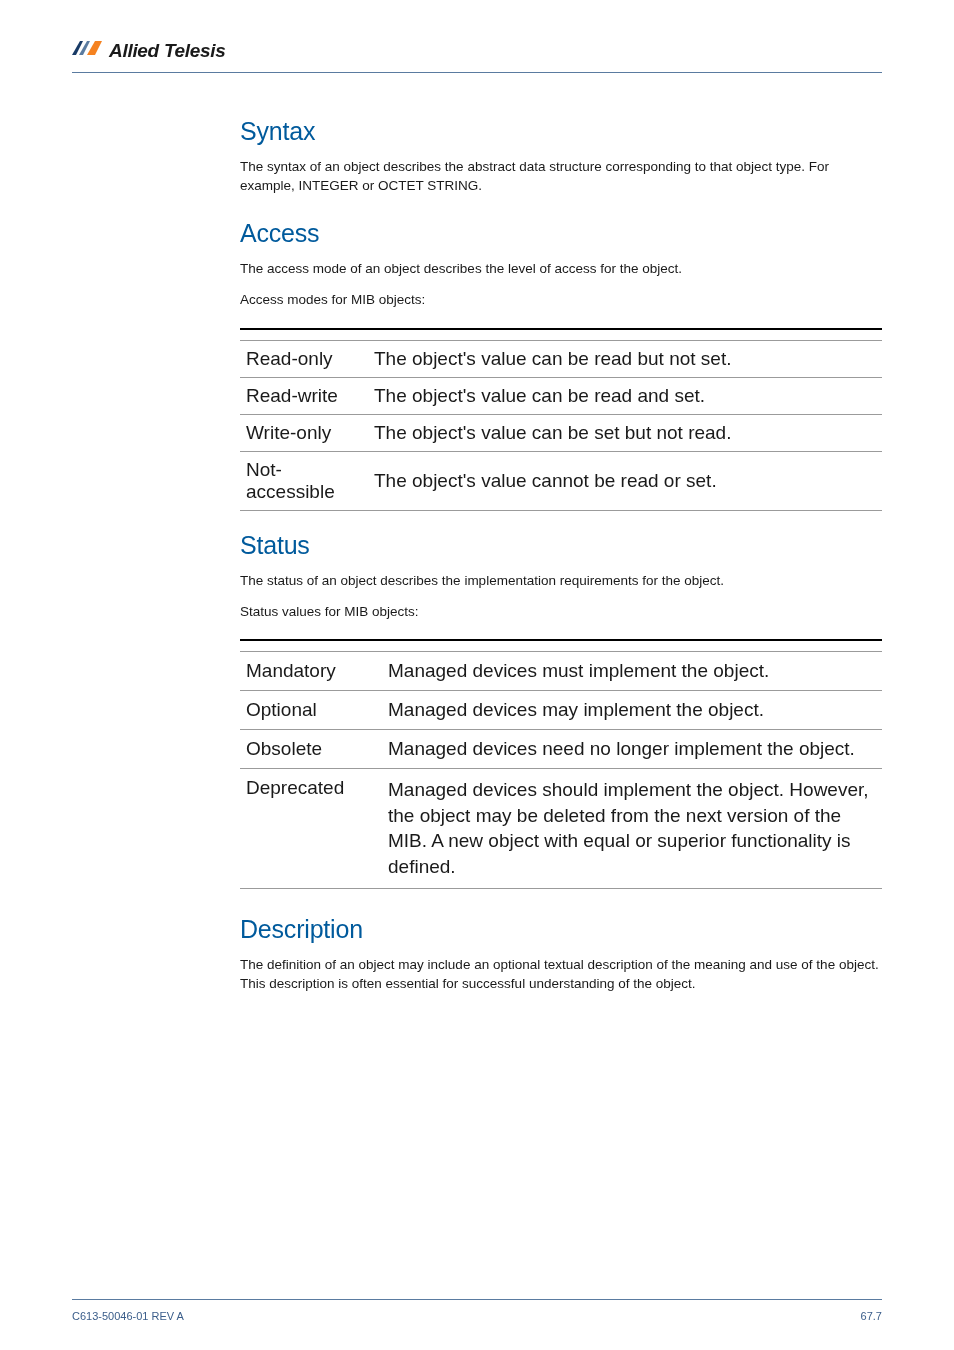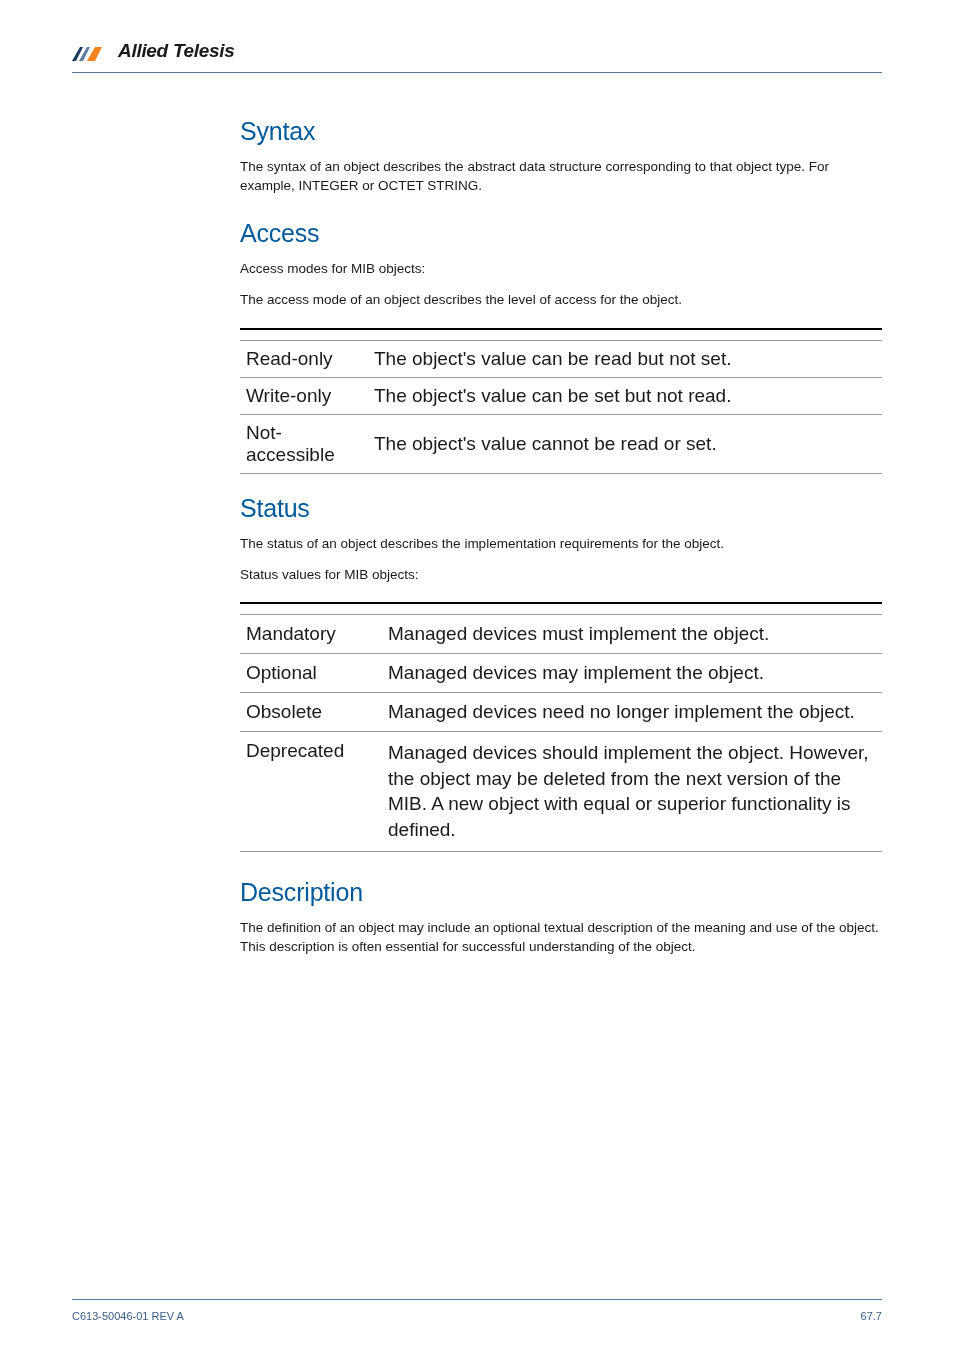--- a/index.html
+++ b/index.html
@@ -9,22 +9,22 @@
     width: 954px;
     height: 1350px;
     position: relative;
     color: #1a1a1a;
   }
   .page {
     padding: 40px 72px 0 72px;
   }
   .logo-row {
     display: flex;
-    align-items: flex-end;
-    gap: 16px;
+    align-items: flex-start;
+    gap: 7px;
     margin-bottom: 10px;
   }
   .logo-svg { width: 30px; height: 16px; }
   .logo-text {
     font-size: 19px;
     font-weight: 600;
     font-style: italic;
     letter-spacing: -0.3px;
   }
   .hr-top {
@@ -105,36 +105,40 @@
   <hr class="hr-top">
 
   <div class="content">
 
     <h2 class="h2">Syntax</h2>
     <p class="para">The syntax of an object describes the abstract data structure corresponding to that object type. For example, INTEGER or OCTET STRING.</p>
 
     <div class="section-gap"></div>
 
     <h2 class="h2">Access</h2>
+    <p class="para">The access mode of an object describes the level of access for the object.</p>
     <p class="para">Access modes for MIB objects:</p>
-    <p class="para">The access mode of an object describes the level of access for the object.</p>
 
     <table class="access">
       <thead>
         <tr>
             <td colspan="2" style="padding:0;height:0"></td>
           </tr>
         <tr class="spacer">
             <td colspan="2"></td>
           </tr>
       </thead>
       <tbody>
         <tr>
           <td>Read-only</td>
           <td>The object's value can be read but not set.</td>
+        </tr>
+        <tr>
+          <td>Read-write</td>
+          <td>The object's value can be read and set.</td>
         </tr>
         <tr>
           <td>Write-only</td>
           <td>The object's value can be set but not read.</td>
         </tr>
         <tr>
           <td>Not-accessible</td>
           <td>The object's value cannot be read or set.</td>
         </tr>
       </tbody>

